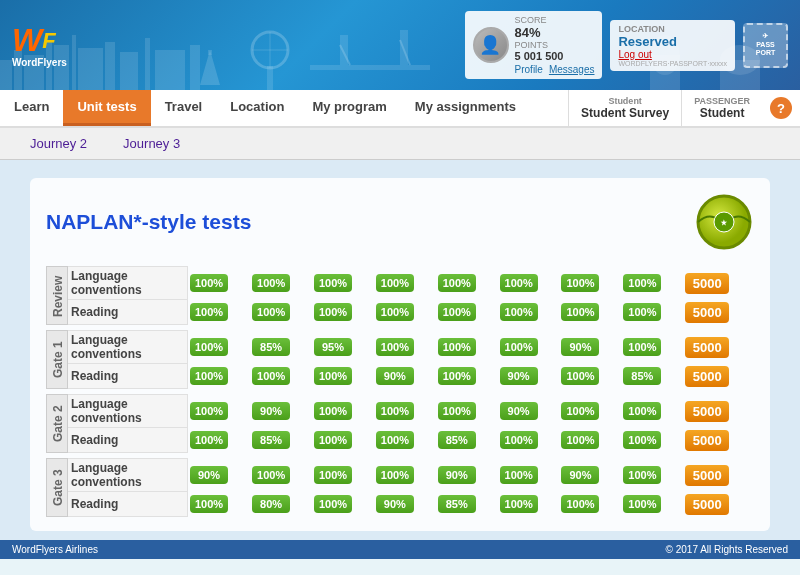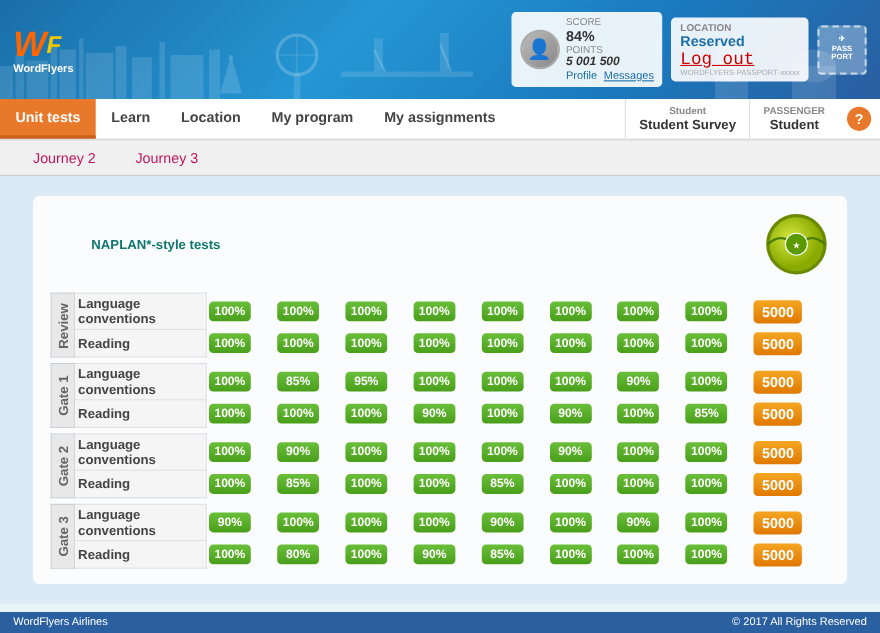--- a/index.html
+++ b/index.html
@@ -20,39 +20,39 @@
     .nav-item { padding: 10px 14px; font-size: 13px; font-weight: 600; color: #444; cursor: pointer; height: 100%; display: flex; align-items: center; border-bottom: 3px solid transparent; }
     .nav-item.active { background: #e8792a; color: #fff; border-bottom: 3px solid #c96020; }
     .nav-right { margin-left: auto; display: flex; gap: 0; height: 100%; }
     .nav-right-item { padding: 6px 12px; font-size: 11px; font-weight: bold; color: #555; cursor: pointer; border-left: 1px solid #ddd; display: flex; flex-direction: column; align-items: center; justify-content: center; }
     .nav-right-item .label { font-size: 9px; color: #888; }
     .nav-right-item .value { font-size: 12px; font-weight: bold; color: #333; }
     .help-btn { background: #e8792a; color: #fff; width: 22px; height: 22px; border-radius: 50%; display: flex; align-items: center; justify-content: center; font-weight: bold; font-size: 13px; cursor: pointer; margin: auto 8px; }
 
     
     .journey-tabs { background: #f0f0f0; border-bottom: 1px solid #ccc; display: flex; padding: 0 12px; height: 32px; align-items: center; }
-    .journey-tab { padding: 6px 18px; font-size: 13px; color: #be185d; cursor: pointer; font-weight: 500; }
+    .journey-tab { padding: 6px 18px; font-size: 13px; color: #4c1d95; cursor: pointer; font-weight: 500; }
     .journey-tab.active { font-weight: bold; color: #1a6ea8; border-bottom: 3px solid #1a6ea8; }
 
     
     .main-content { background: rgba(255,255,255,0.85); margin: 10px 15px; border-radius: 6px; padding: 14px 16px; }
     .naplan-header { display: flex; align-items: center; justify-content: space-between; margin-bottom: 14px; }
 
     
     .test-table { width: 100%; border-collapse: collapse; }
     .test-table td { padding: 2px 3px; font-size: 12px; }
     .gate-label { writing-mode: vertical-rl; text-orientation: mixed; transform: rotate(180deg); font-weight: bold; font-size: 11px; color: #666; text-align: center; vertical-align: middle; background: #e8e8e8; width: 20px; border: 1px solid #ccc; }
     .test-name { font-weight: bold; color: #444; font-size: 12px; padding: 4px 8px; background: #f5f5f5; border: 1px solid #e0e0e0; width: 120px; }
     .score-btn { border-radius: 4px; font-size: 11px; font-weight: bold; color: #fff; text-align: center; padding: 3px 4px; min-width: 38px; border: none; cursor: pointer; }
     .score-green { background: linear-gradient(to bottom, #6abf3a, #4a9f1a); }
     .score-orange { background: linear-gradient(to bottom, #f5a623, #e07800); font-size: 13px; min-width: 44px; }
     .footnote { font-size: 10px; color: #666; font-style: italic; margin-top: 10px; border-top: 1px solid #ddd; padding-top: 6px; }
 
     
-    .footer { background: #2a5fa0; color: #fff; font-size: 10px; padding: 4px 12px; display: flex; justify-content: space-between; align-items: center; position: fixed; bottom: 0; width: 800px; }
+    .footer { background: #2a5fa0; color: #fff; font-size: 10px; padding: 4px 12px; display: flex; justify-content: space-between; align-items: center; position: fixed; bottom: 16px; width: 800px; }
   </style>
 </head>
 <body>
 
 <div class="header">
 
   <svg class="header-skyline" viewBox="0 0 800 60" preserveAspectRatio="none" xmlns="http://www.w3.org/2000/svg">
     <g fill="rgba(255,255,255,0.25)">
       <rect x="0" y="30" width="12" height="30"></rect>
       <rect x="14" y="20" width="8" height="40"></rect>
@@ -100,42 +100,43 @@
 
   <div class="header-right">
     <div class="profile-section">
       <div class="avatar" style="background: linear-gradient(135deg, #bbb, #888); display:flex; align-items:center; justify-content:center;">
         <span style="font-size:18px; color:#fff;">👤</span>
       </div>
       <div>
         <div style="font-size:9px; color:#888;">SCORE</div>
         <div style="font-size:13px; font-weight:900; color:#333;">84%</div>
         <div style="font-size:9px; color:#888;">POINTS</div>
-        <div style="font-size:11px; font-weight:bold; color:#333;font-style:italic;">5 001 500</div>
+        <div style="font-size:11px; font-weight:bold; color:#333;">5 001 500</div>
         <div style="display:flex; gap:6px; margin-top:2px;">
           <span style="color:#1a6ea8; cursor:pointer; font-size:10px;">Profile</span>
           <span style="color:#1a6ea8; text-decoration:underline; cursor:pointer; font-size:10px;">Messages</span>
         </div>
       </div>
     </div>
     <div class="location-section">
       <div style="font-size:9px; color:#888; font-weight:bold;">LOCATION</div>
       <div style="font-size:13px; font-weight:900; color:#1a6ea8;">Reserved</div>
-      <div style="color:#cc0000; text-decoration:underline; cursor:pointer; font-size:16px;font-family:Liberation Mono, monospace;">Log out</div>
+      <div style="color:#cc0000; text-decoration:underline; cursor:pointer; font-size:10px;">Log out</div>
       <div style="font-size:7px; color:#aaa;">WORDFLYERS·PASSPORT·xxxxx</div>
     </div>
     <div class="stamp-area">
       <span style="font-size:7px; color:#fff; text-align:center; font-weight:bold; line-height:1.2;">✈<br>PASS<br>PORT</span>
     </div>
   </div>
 </div>
 
 <div class="nav">
+  <div class="nav-item">Learn</div>
   <div class="nav-item active">Unit tests</div>
-  <div class="nav-item">Learn</div>
+  <div class="nav-item">Travel</div>
   <div class="nav-item">Location</div>
   <div class="nav-item">My program</div>
   <div class="nav-item">My assignments</div>
   <div class="nav-right">
     <div class="nav-right-item">
       <span class="label">Student</span>
       <span class="value">Student Survey</span>
     </div>
     <div class="nav-right-item">
       <span class="label">PASSENGER</span>
@@ -146,21 +147,21 @@
 </div>
 
 <div class="journey-tabs">
   <div class="journey-tab">Journey 2</div>
   <div class="journey-tab">Journey 3</div>
 </div>
 
 <div style="padding: 8px 15px; background: rgba(200,220,240,0.4);">
   <div class="main-content">
     <div class="naplan-header">
-      <div style="font-size:12px; font-weight:900; color:#0f766e;margin-left:37px;">NAPLAN*-style tests</div>
+      <div style="font-size:21px; font-weight:900; color:#1d4ed8;">NAPLAN*-style tests</div>
       <div style="display:flex; align-items:center;">
         <svg width="60" height="60" viewBox="0 0 60 60">
           <circle cx="30" cy="30" r="26" fill="url(#badgeGrad)" stroke="#6a8a00" stroke-width="3"></circle>
           <defs>
             <radialGradient id="badgeGrad" cx="40%" cy="40%">
               <stop offset="0%" stop-color="#d4e840"></stop>
               <stop offset="100%" stop-color="#8aaa00"></stop>
             </radialGradient>
           </defs>
 

